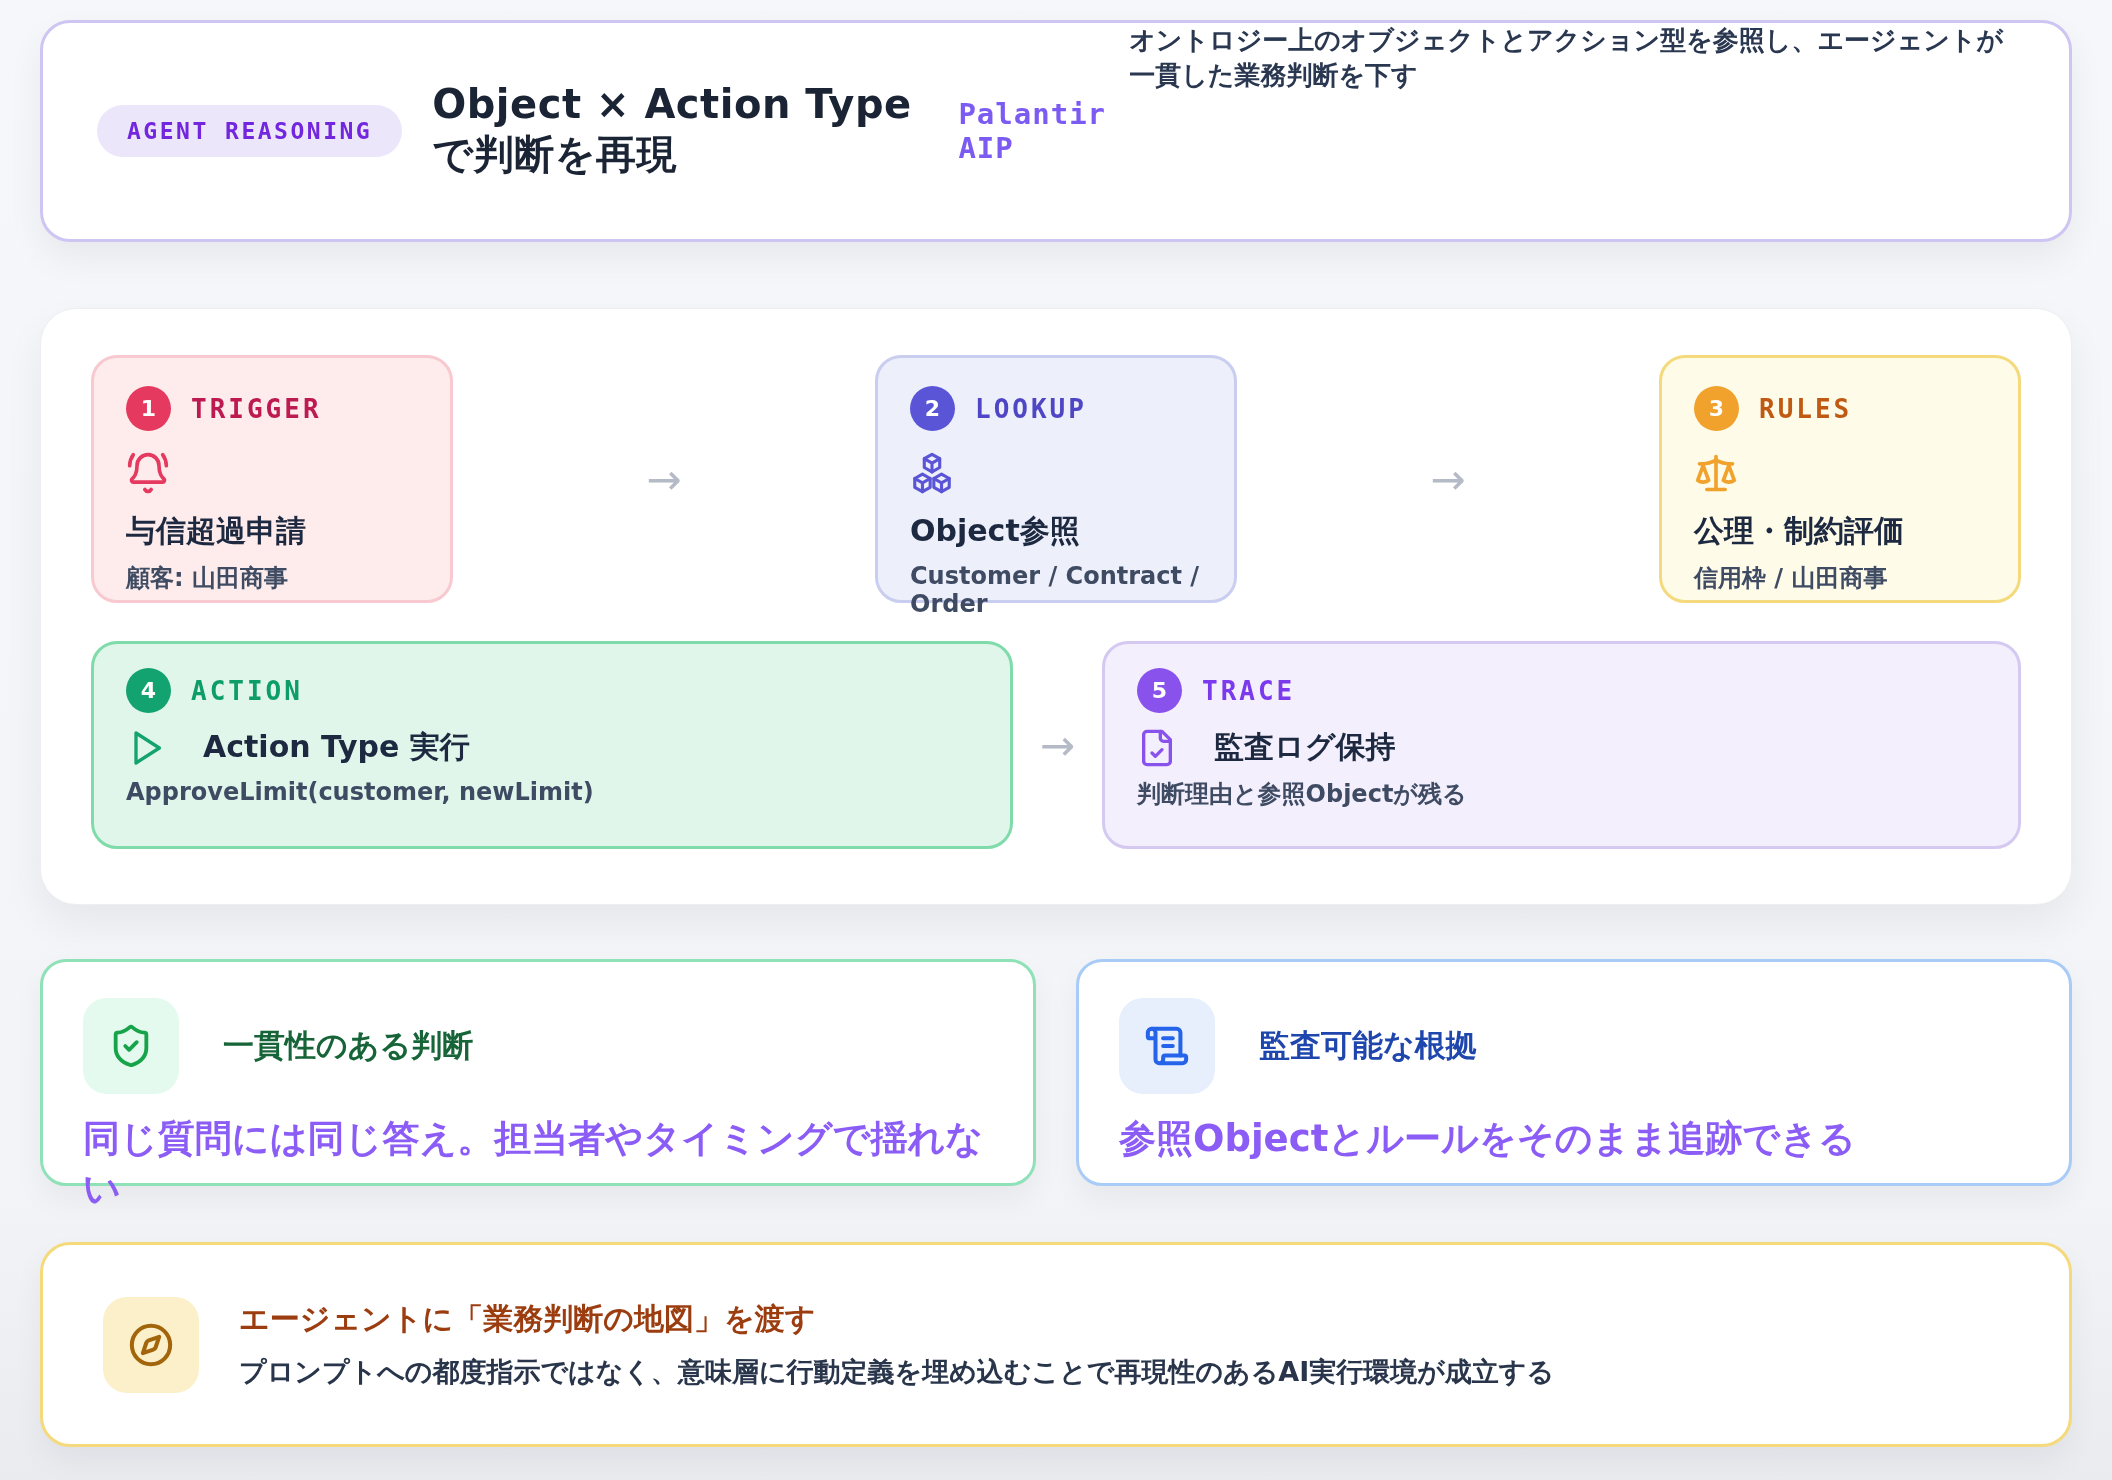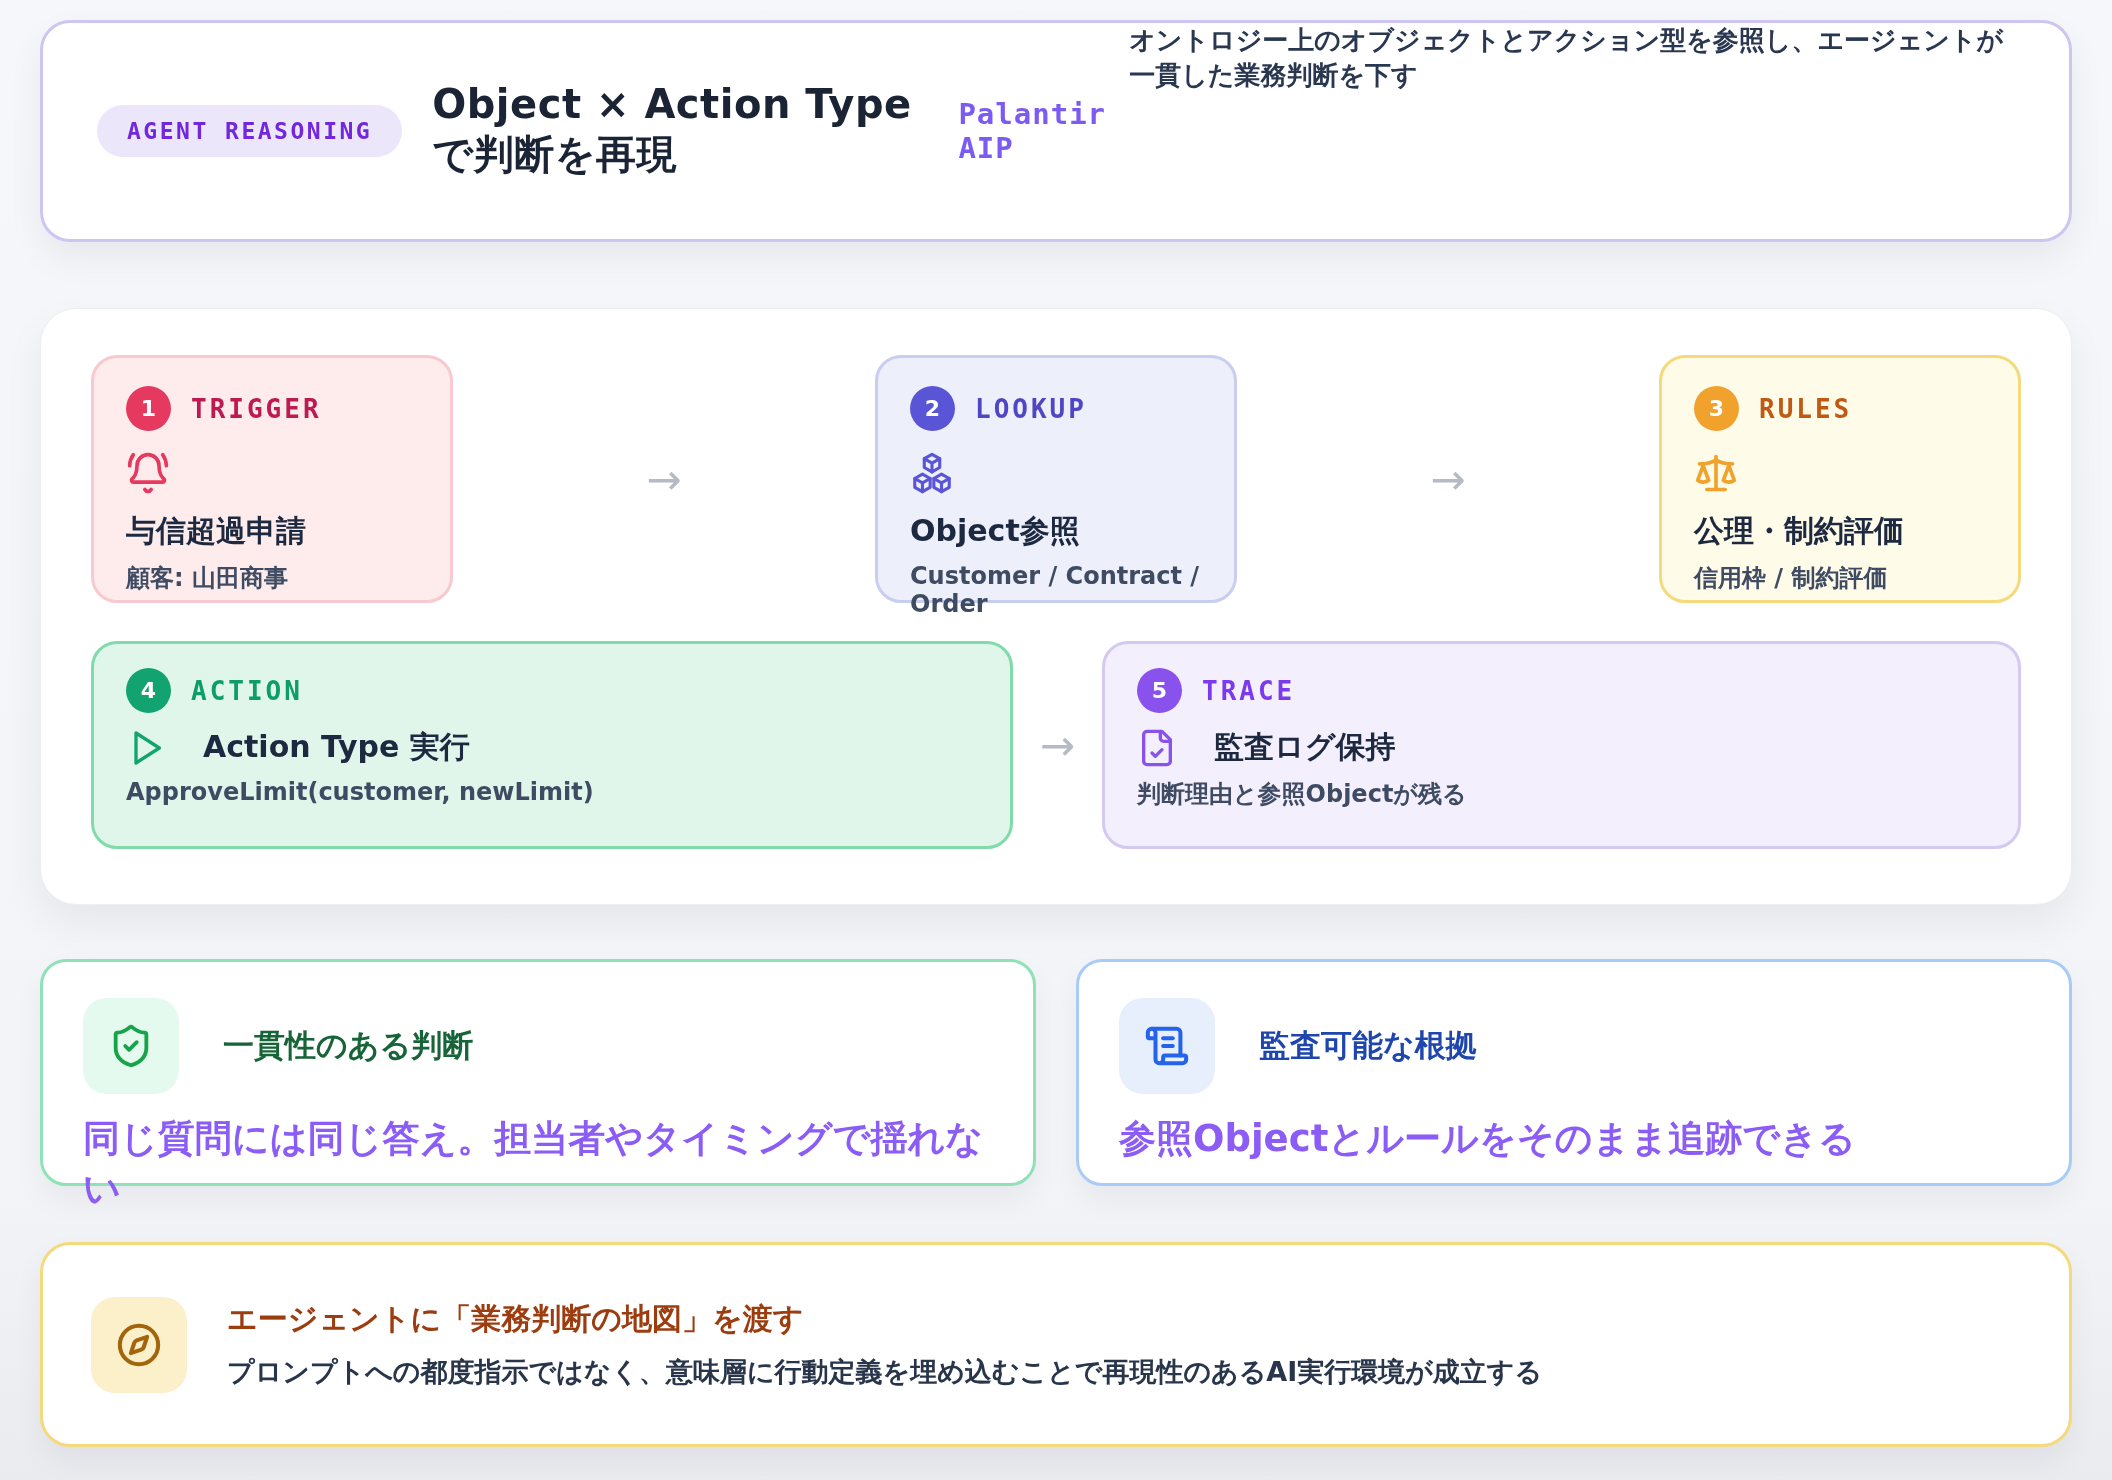--- a/index.html
+++ b/index.html
@@ -62,21 +62,21 @@
     padding:36px 40px; box-shadow:0 14px 30px rgba(15,23,42,.05); }
   .benefit-head{ display:flex; align-items:center; gap:44px; }
   .iconbox{ width:96px; height:96px; border-radius:24px; flex:none;
     display:flex; align-items:center; justify-content:center; }
   .iconbox svg{ width:46px; height:46px; }
   .benefit-title{ font-size:31px; font-weight:800; }
   .benefit-desc{ font-size:37px; font-weight:700; color:#8b5cf6; margin-top:20px; }
 
   
   .callout{ height:205px; background:#fff; border:3px solid; border-radius:30px;
-    padding:0 48px; display:flex; align-items:center; gap:40px;
+    padding:0 60px; display:flex; align-items:center; gap:40px;
     box-shadow:0 14px 30px rgba(15,23,42,.05); }
   .callout-title{ font-size:30px; font-weight:800; margin-bottom:14px; }
   .callout-desc{ font-size:27px; font-weight:700; color:#28354a; }
 </style>
 </head>
 <body>
 
 <div class="page">
 
   <div class="header-card" style="border-color: rgb(207, 197, 242);">
@@ -140,21 +140,21 @@
         <span class="step-icon" style="color: rgb(240, 162, 44);">
           <svg viewBox="0 0 24 24" fill="none" stroke="currentColor" stroke-width="2" stroke-linecap="round" stroke-linejoin="round">
             <path d="m16 16 3-8 3 8c-.87.65-1.92 1-3 1s-2.13-.35-3-1Z"></path>
             <path d="m2 16 3-8 3 8c-.87.65-1.92 1-3 1s-2.13-.35-3-1Z"></path>
             <path d="M7 21h10"></path>
             <path d="M12 3v18"></path>
             <path d="M3 7h2c2 0 5-1 7-2 2 1 5 2 7 2h2"></path>
           </svg>
         </span>
         <div class="step-title">公理・制約評価</div>
-        <div class="step-sub">信用枠 / 制約評価</div>
+        <div class="step-sub">信用枠 / 山田商事</div>
       </div>
 
     </div>
 
     <div class="flow-row">
 
       <div class="step-wide w-action" style="background-color: rgb(225, 246, 234); border-color: rgb(127, 220, 170);">
         <div class="step-head">
           <span class="num" style="background-color: rgb(18, 163, 112);">4</span>
           <span class="step-label" style="color: rgb(13, 158, 104);">ACTION</span>

